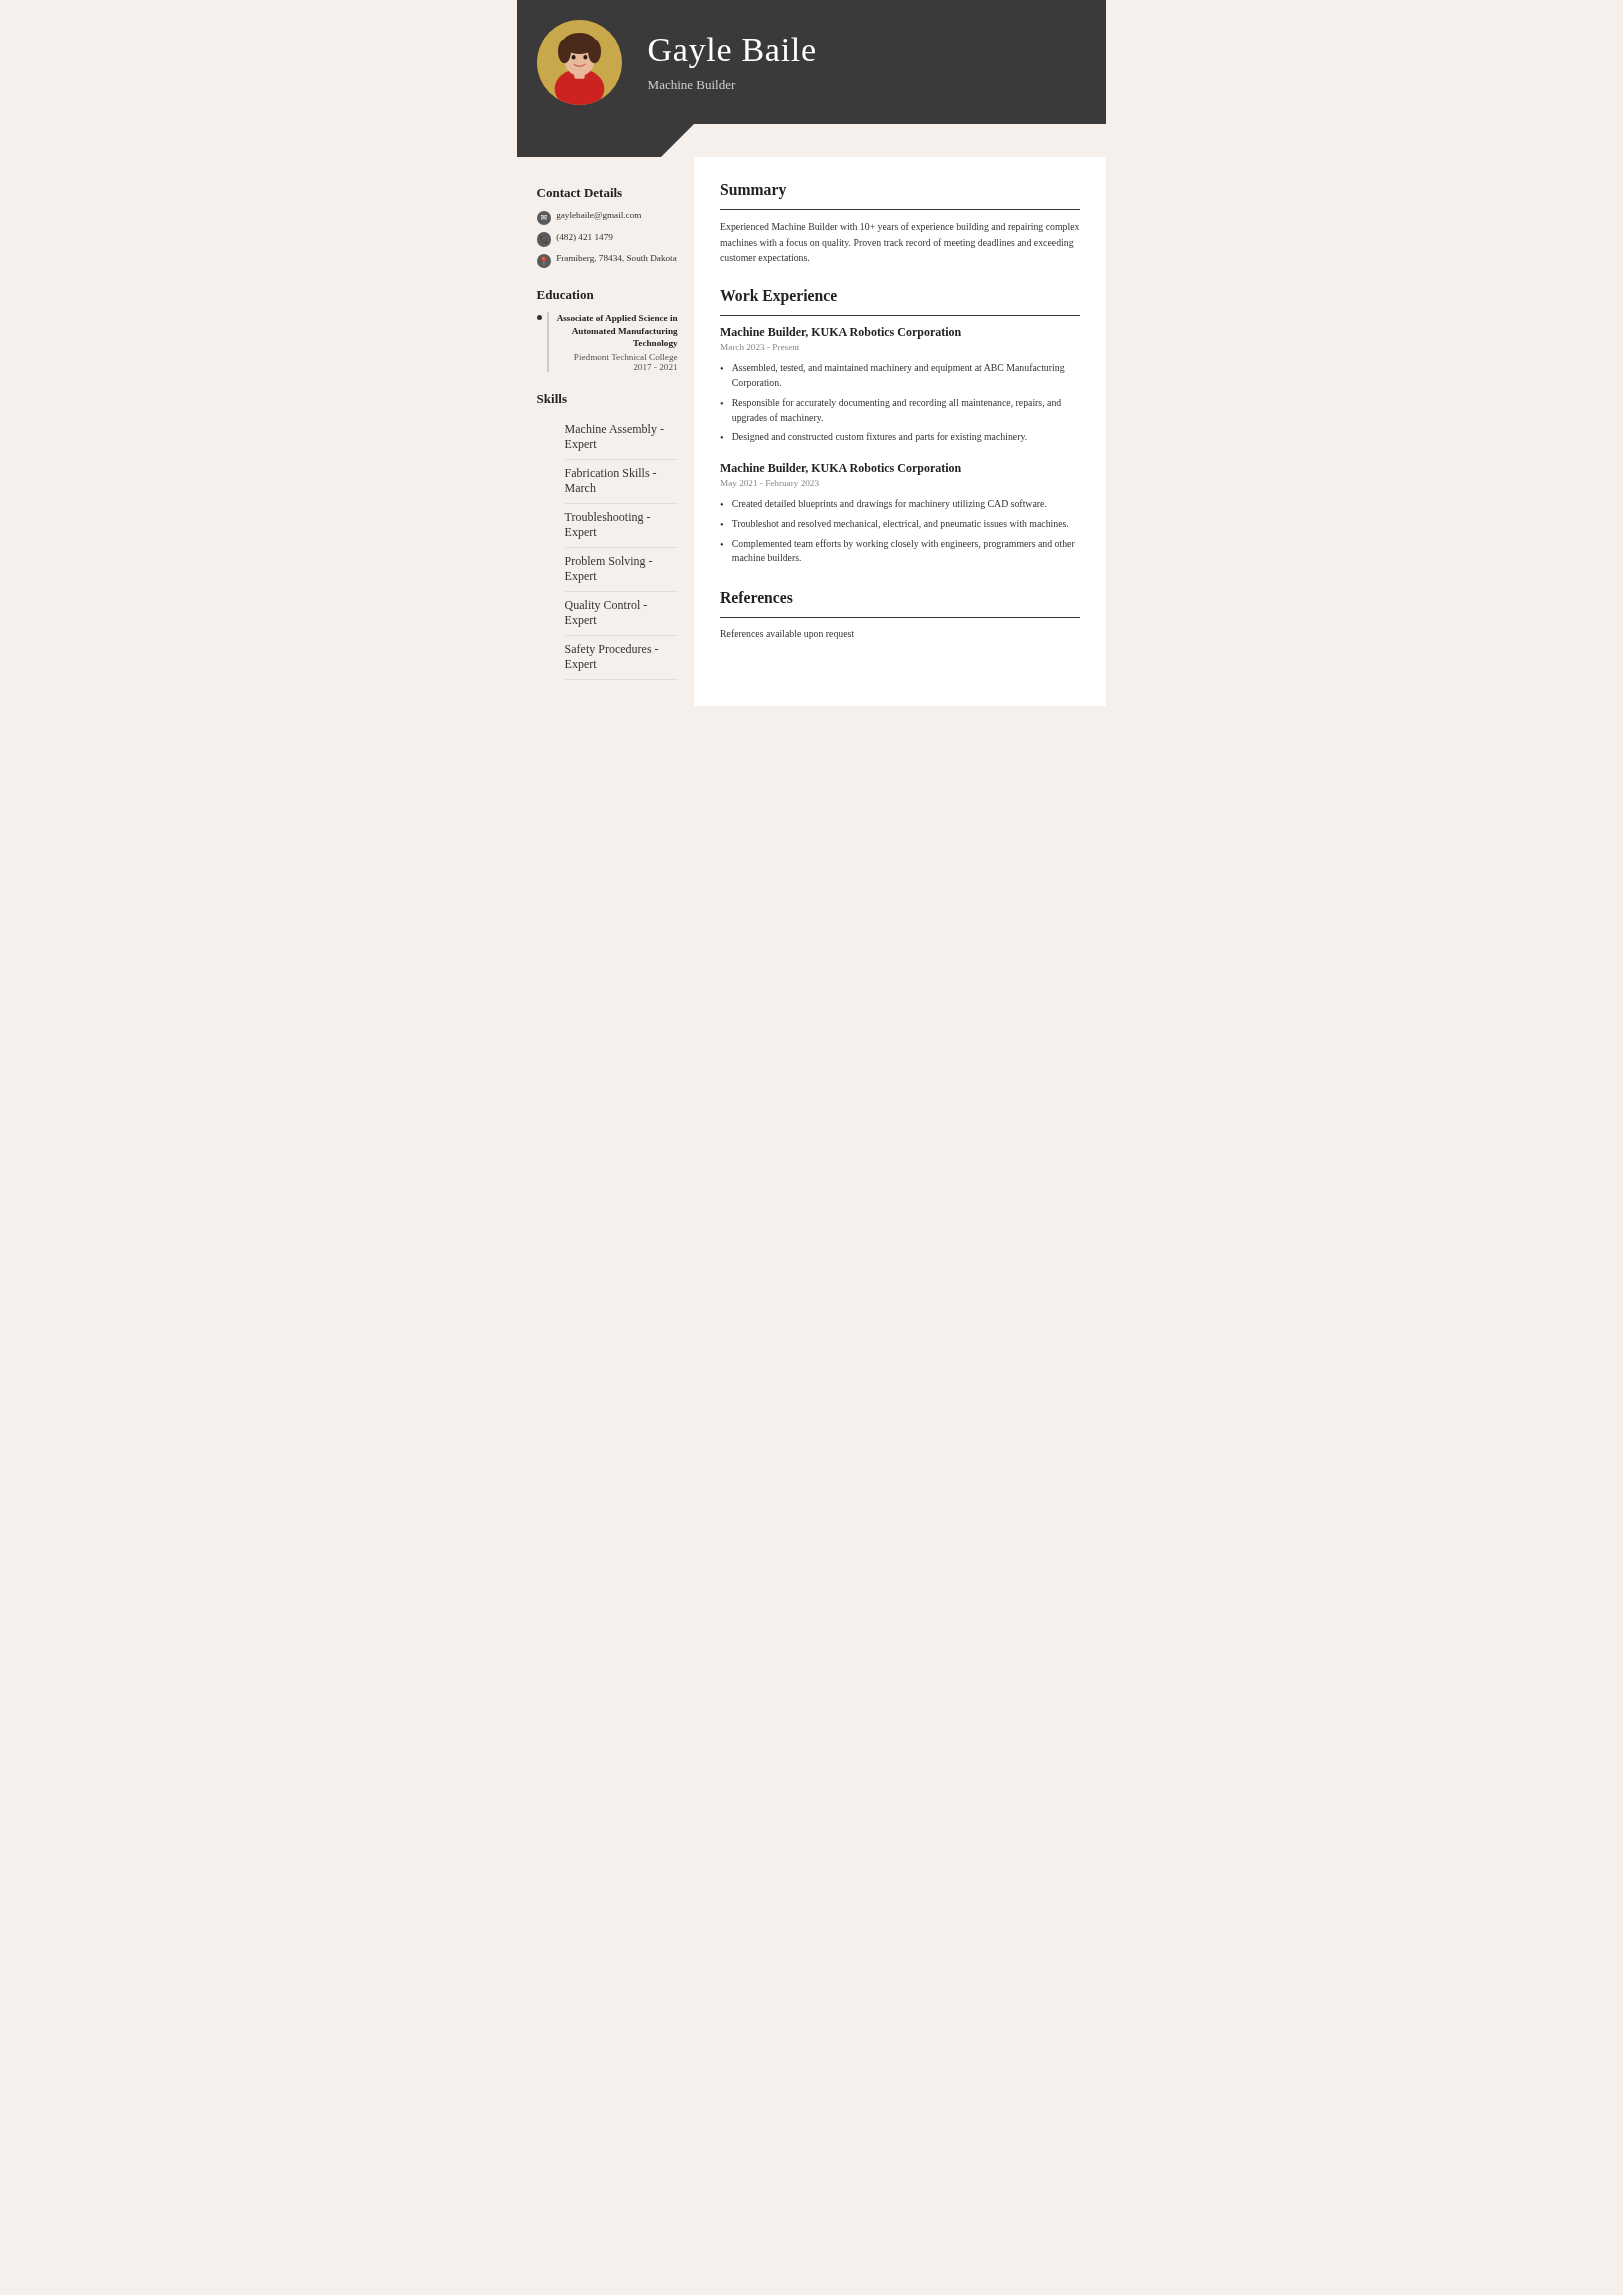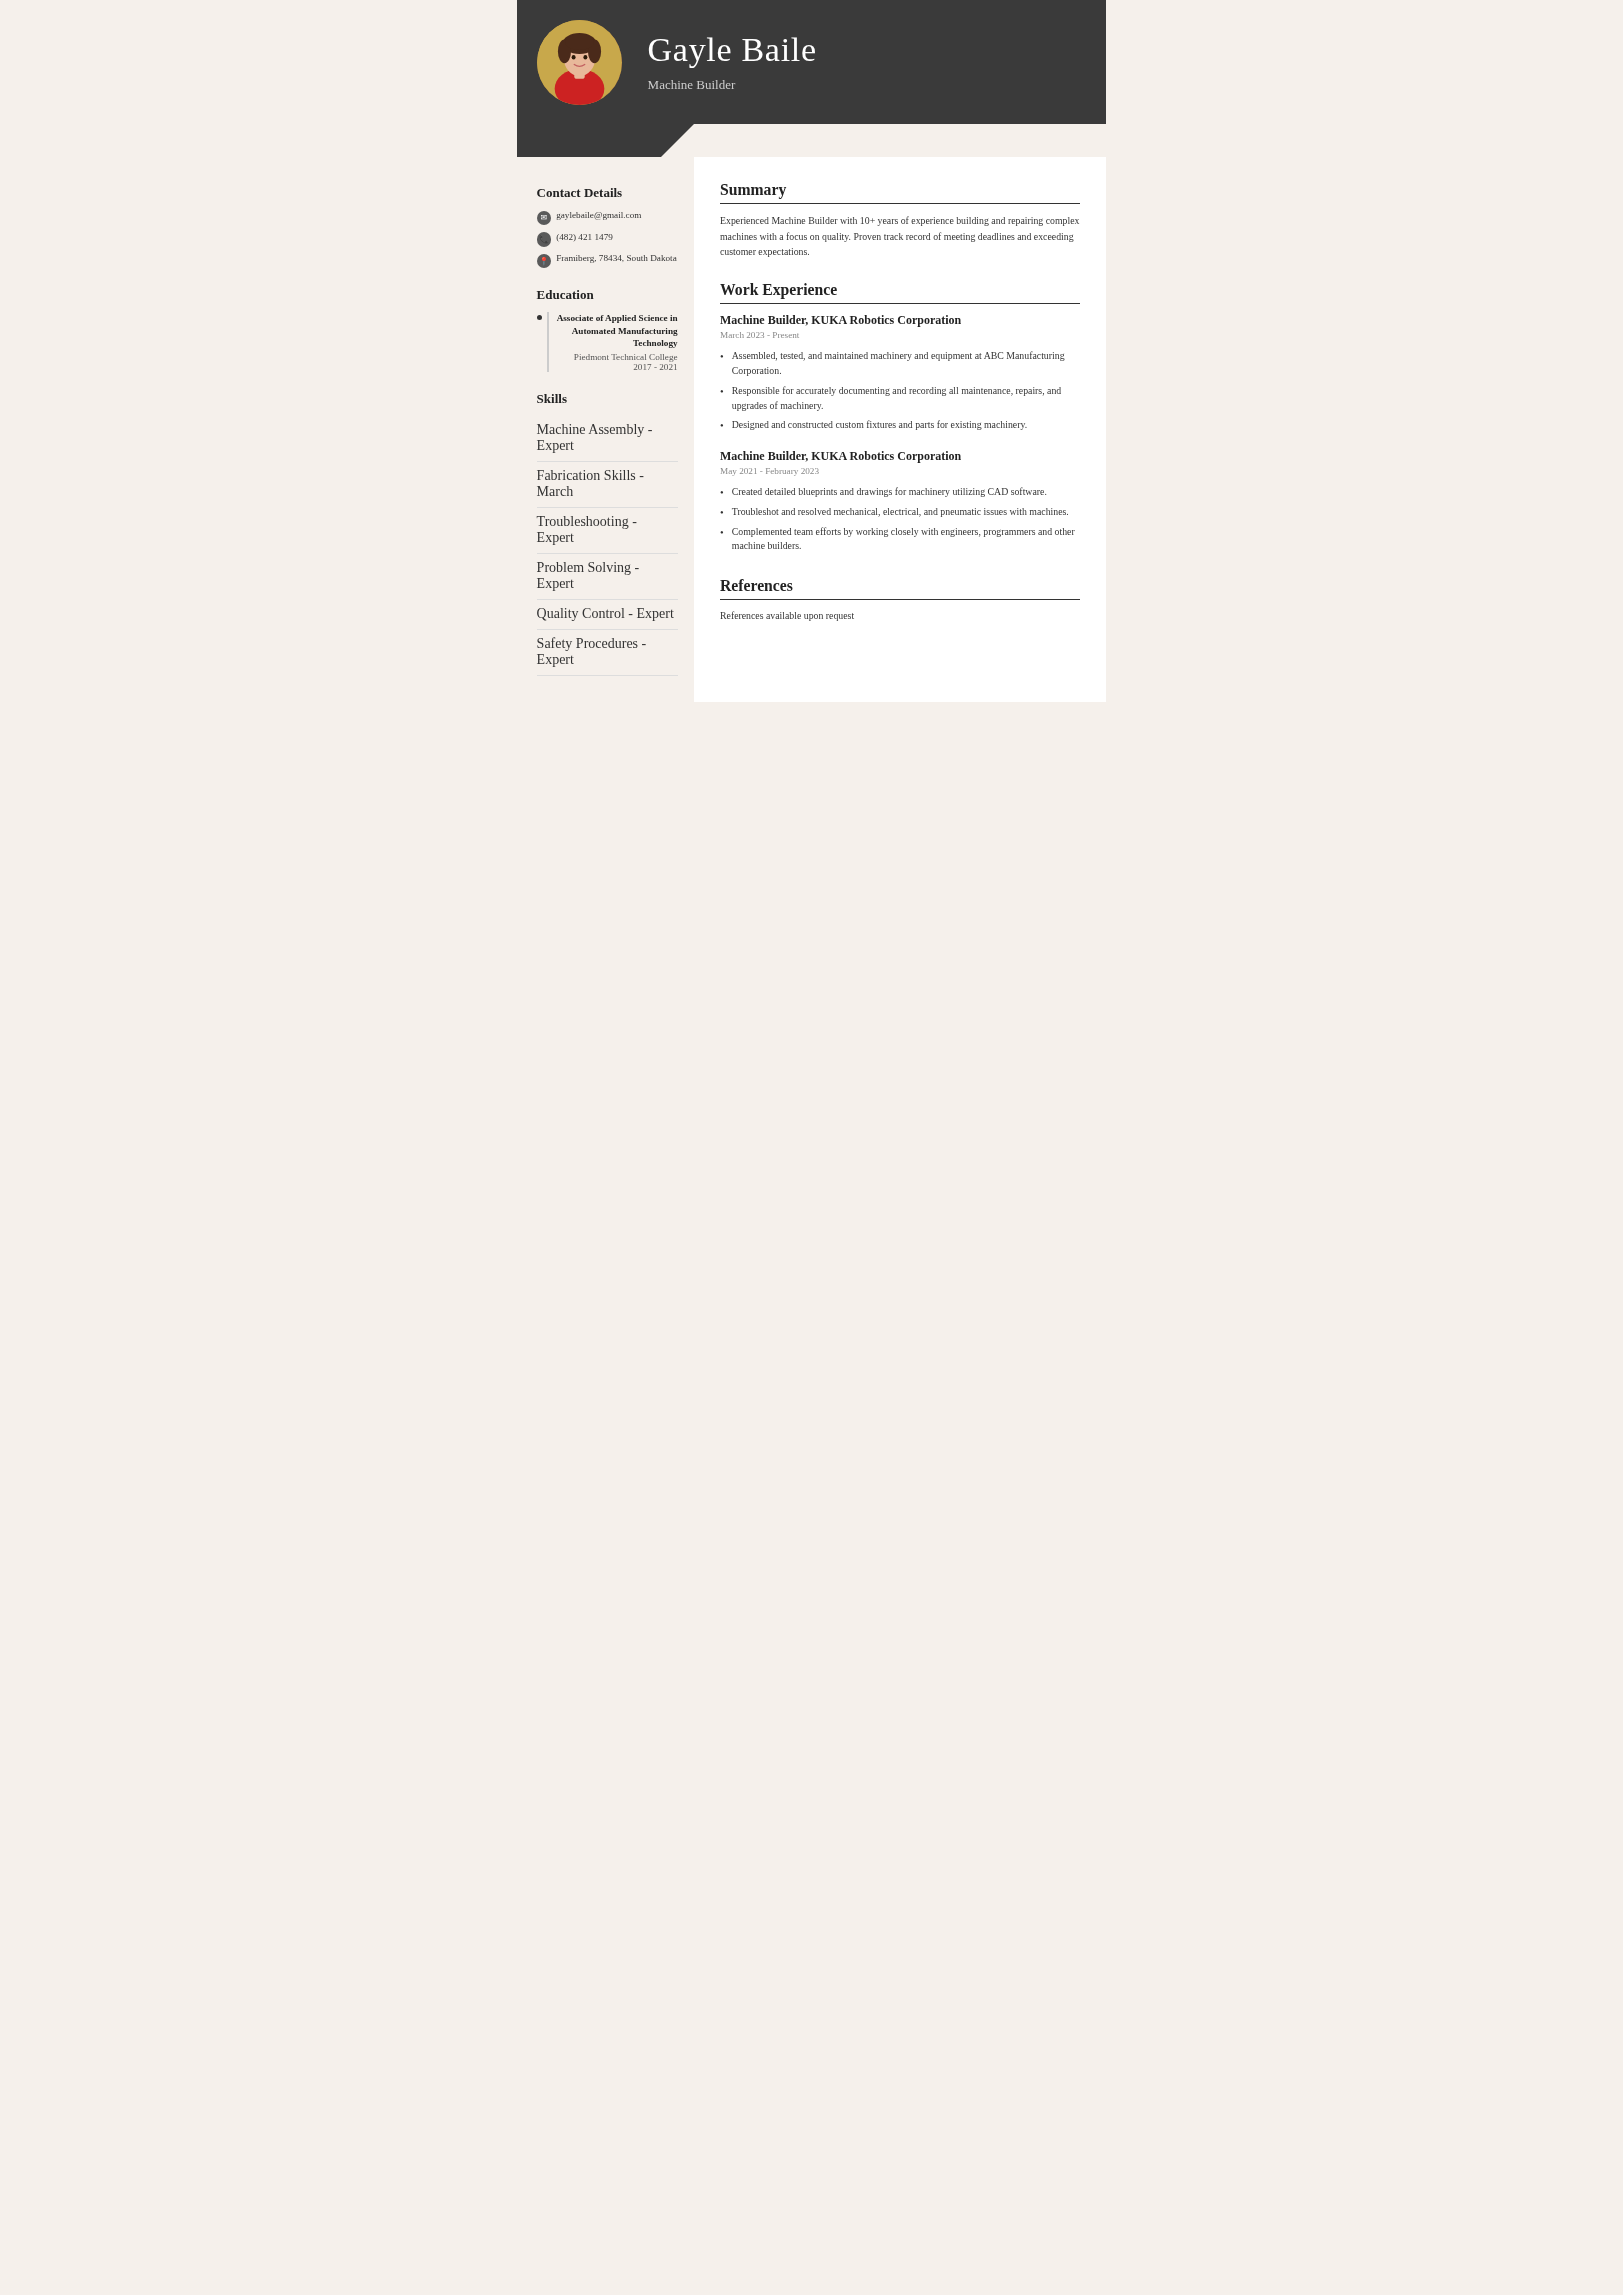--- a/index.html
+++ b/index.html
@@ -134,42 +134,43 @@
     .edu-school {
       color: #555;
       margin-top: 2px;
     }
     .edu-years {
       color: #555;
     }
 
     
     .skill-item {
-      font-size: 14px;
+      font-size: 12px;
       color: #333;
       padding: 6.5px 0;
       border-bottom: 0.7px solid #ddd;
+      margin-left: 28px;
     }
     .skill-item:first-of-type {
       border-top: none;
     }
 
     
     .content {
       flex: 1;
       background: #fff;
       padding: 23.6px 26px 26px 26px;
     }
 
     .section-title {
       font-size: 15.7px;
       font-weight: 700;
       color: #222;
       border-bottom: 1.3px solid #333;
-      padding-bottom: 4px;
+      padding-bottom: 10px;
       margin-bottom: 9.2px;
     }
 
     .section {
       margin-bottom: 21px;
     }
 
     .summary-text {
       font-size: 9.8px;
       color: #333;

